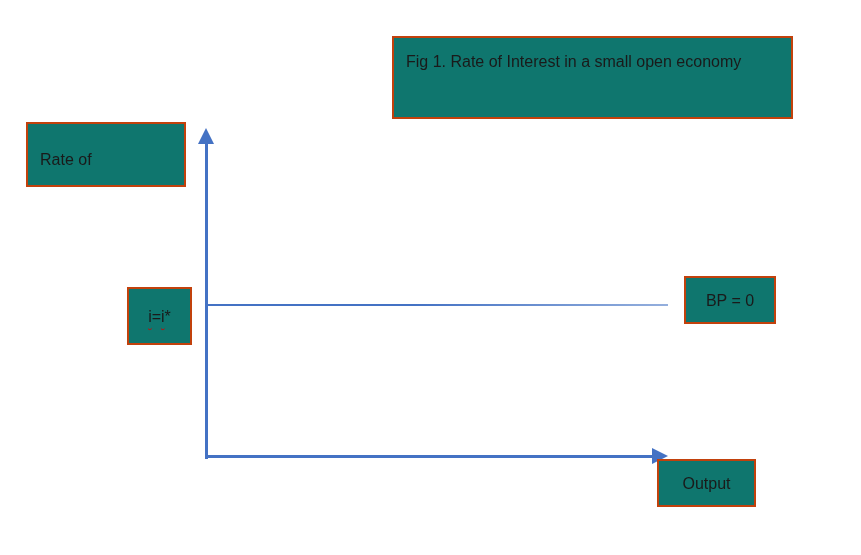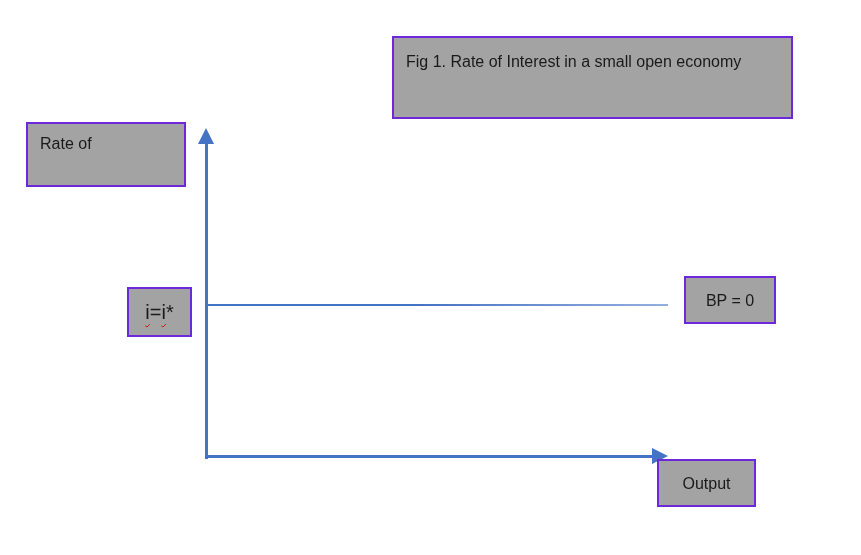--- a/index.html
+++ b/index.html
@@ -13,50 +13,50 @@
   }
   .canvas {
     position: relative;
     width: 861px;
     height: 555px;
     background: #ffffff;
     overflow: hidden;
   }
   .box {
     position: absolute;
-    border: 2px solid #6d28d9;
-    background: #a3a3a3;
+    border: 2px solid #c2410c;
+    background: #0f766e;
     box-sizing: border-box;
     font-size: 16px;
     line-height: 29px;
   }
   .title-box {
     left: 392px;
     top: 36px;
     width: 401px;
     height: 83px;
     padding: 9px 14px 0 12px;
     line-height: 30px;
   }
   .ylabel-box {
     left: 26px;
     top: 122px;
     width: 160px;
     height: 65px;
-    padding: 5px 0 0 12px;
+    padding: 21px 0 0 12px;
   }
   .ilabel-box {
     left: 127px;
     top: 287px;
     width: 65px;
-    height: 50px;
+    height: 58px;
     display: flex;
     align-items: center;
     justify-content: center;
-    font-size: 20px;
+    font-size: 16px;
   }
   .bplabel-box {
     left: 684px;
     top: 276px;
     width: 92px;
     height: 48px;
     display: flex;
     align-items: center;
     justify-content: center;
   }

